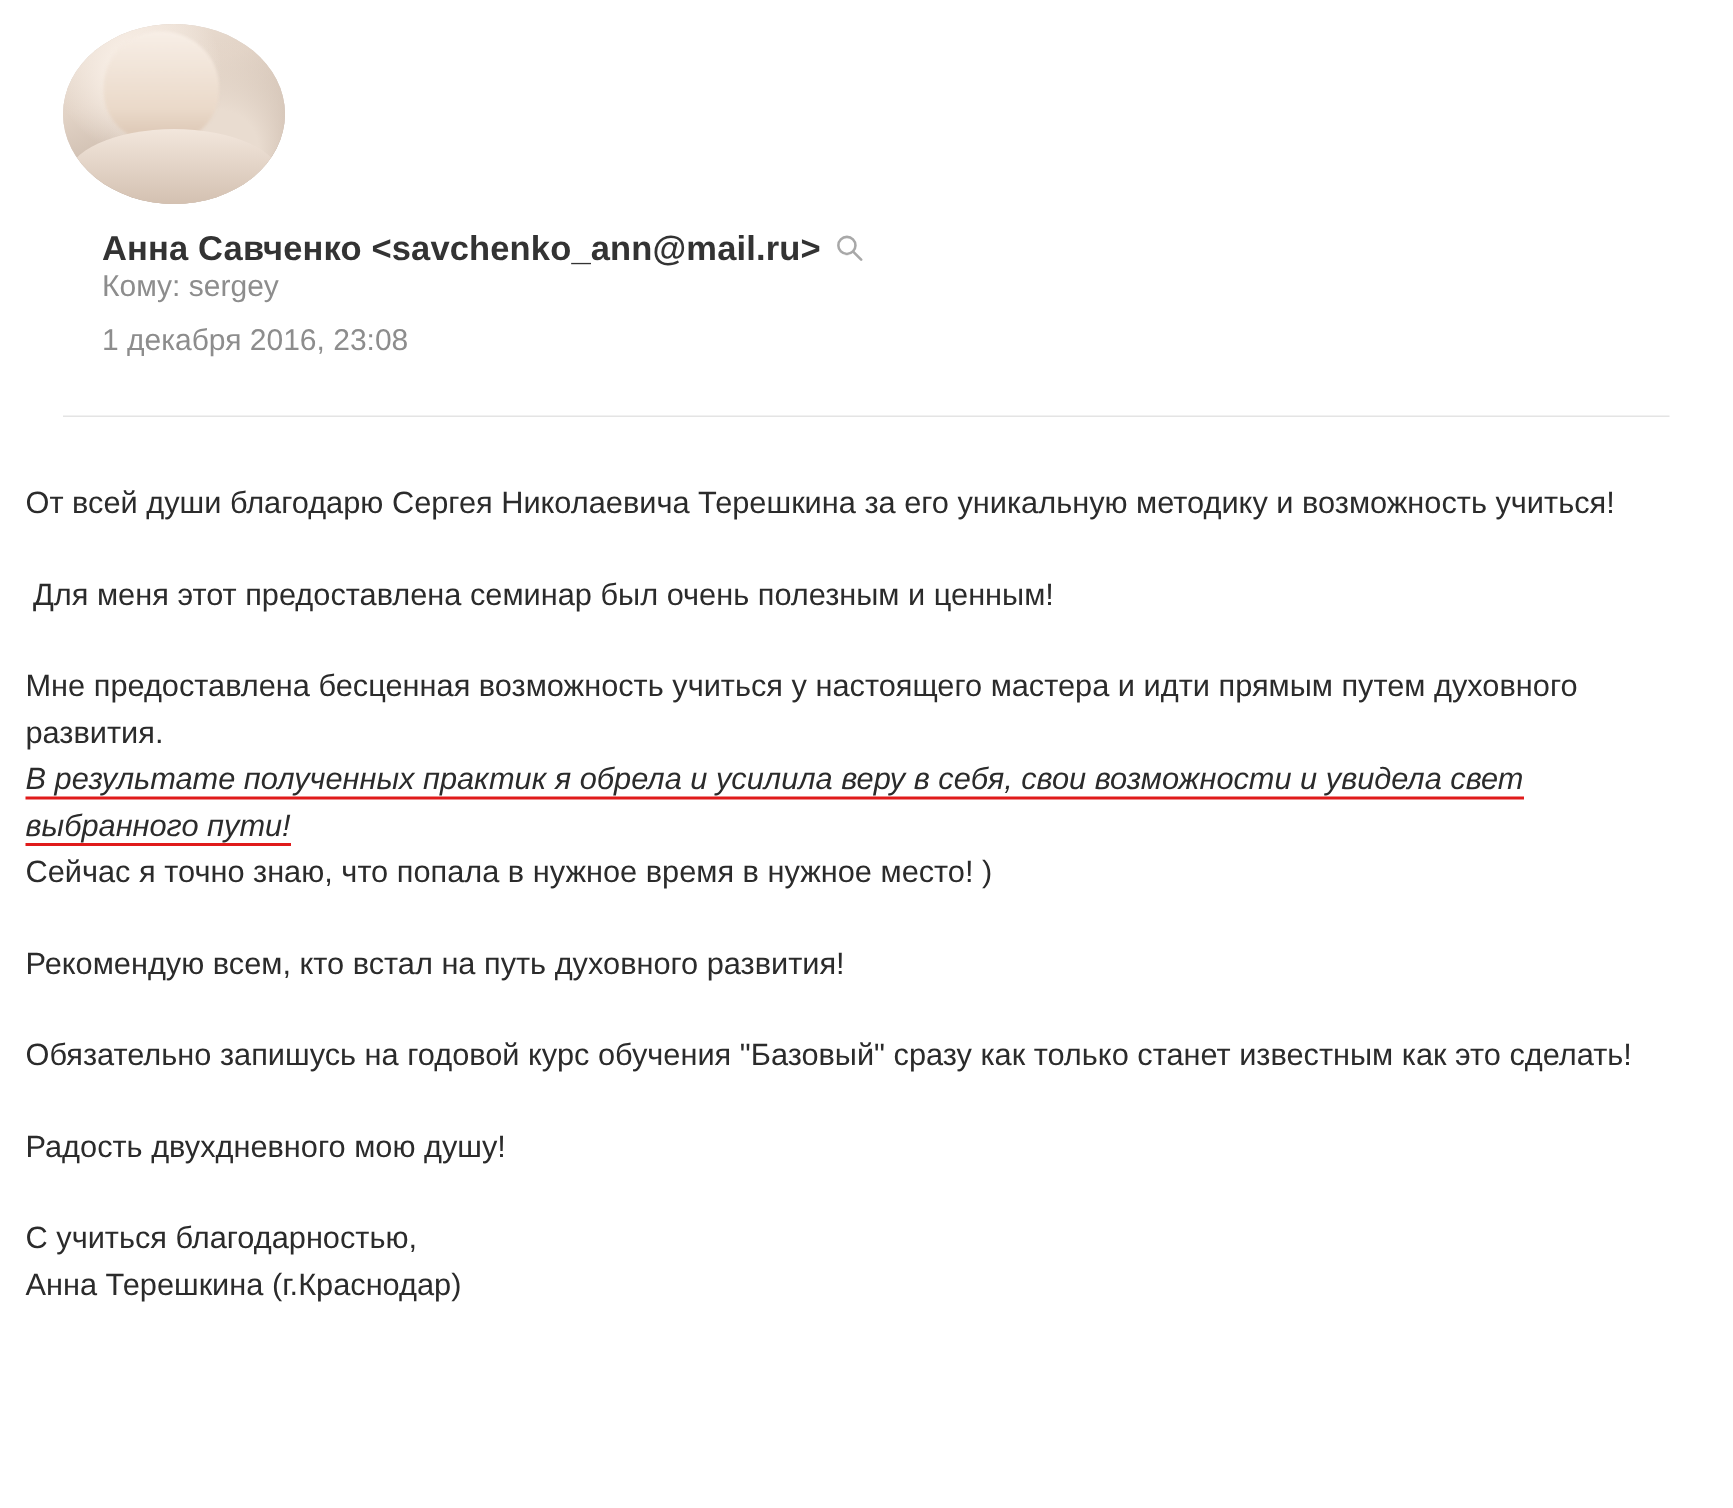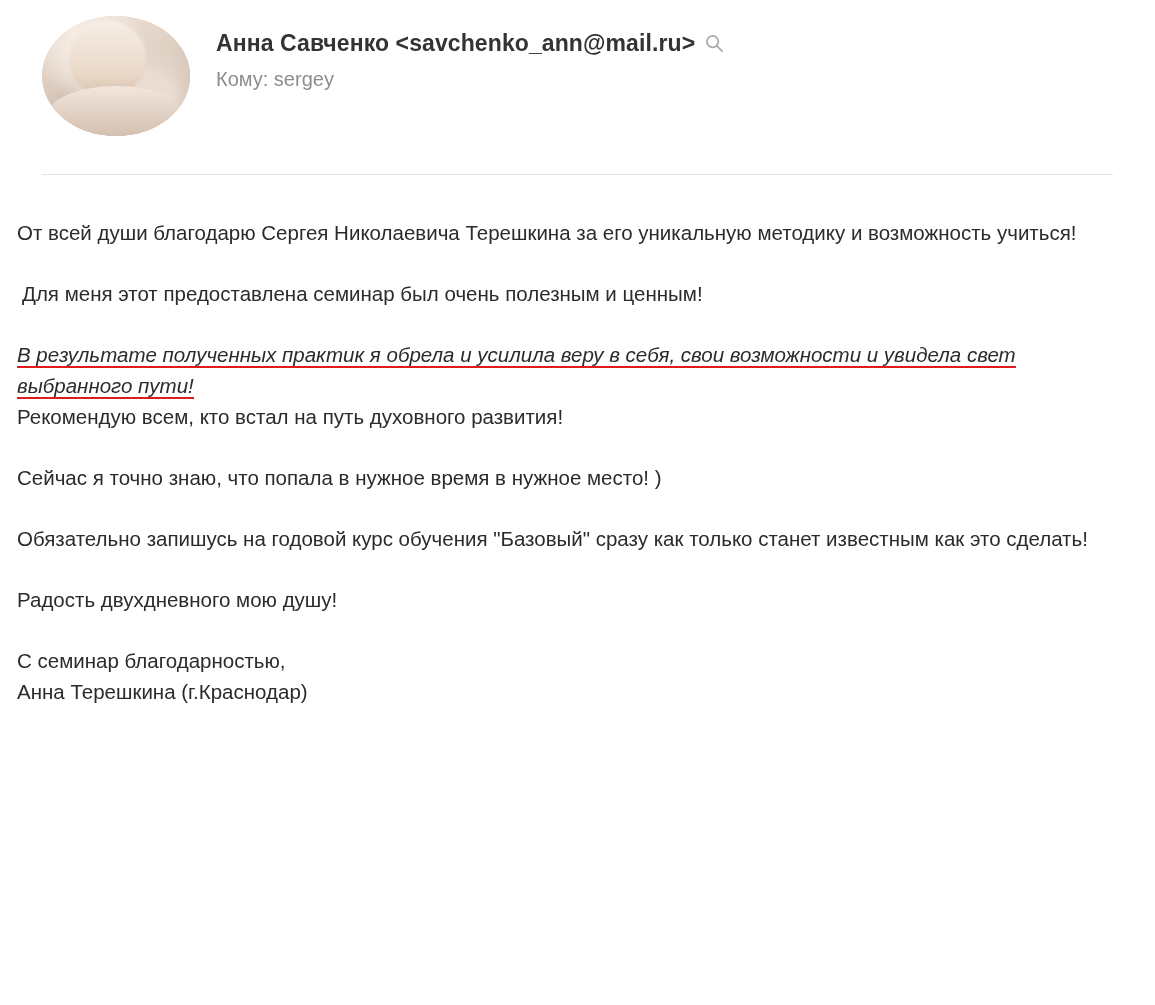--- a/index.html
+++ b/index.html
@@ -22,20 +22,21 @@
     height: 1005px;
     box-sizing: border-box;
   }
 
   
   .mail-header {
     display: flex;
     align-items: flex-start;
     padding: 14px 0 0 42px;
     box-sizing: border-box;
+    flex-direction: column;
   }
 
   .avatar {
     width: 148px;
     height: 120px;
     border-radius: 74px / 60px;
     overflow: hidden;
     flex: 0 0 auto;
     margin-top: 2px;
     position: relative;
@@ -92,21 +93,21 @@
     height: 19px;
     flex: 0 0 auto;
     opacity: .6;
     cursor: pointer;
   }
   .search-icon svg { display: block; }
 
   .to-line, .date-line {
     font-size: 20px;
     color: #8d8d8d;
-    margin-top: 11px;
+    margin-top: 1px;
   }
   .date-line { margin-top: 13px; }
 
   .divider {
     height: 1px;
     background: #e4e4e4;
     margin: 38px 42px 0 42px;
   }
 
   
@@ -158,45 +159,47 @@
       <div class="sender-line">
         <span class="sender-name">Анна Савченко &lt;savchenko_ann@mail.ru&gt;</span>
         <span class="search-icon">
           <svg viewBox="0 0 20 20" width="19" height="19" aria-hidden="true">
             <circle cx="8" cy="8" r="6" fill="none" stroke="#6f6f6f" stroke-width="1.8"></circle>
             <line x1="12.4" y1="12.4" x2="18" y2="18" stroke="#6f6f6f" stroke-width="1.8" stroke-linecap="round"></line>
           </svg>
         </span>
       </div>
       <div class="to-line">Кому: sergey</div>
+      <div class="date-line">1 декабря 2016, 23:08</div>
     </div>
 
   </div>
 
   <div class="divider"></div>
 
   <div class="mail-body">
 
     <p class="para">От всей души благодарю Сергея Николаевича Терешкина за его уникальную методику и возможность учиться!</p>
 
 
     <p class="para indent">Для меня этот предоставлена семинар был очень полезным и ценным!</p>
 
 
+    <p class="para tight">Мне предоставлена бесценная возможность учиться у настоящего мастера и идти прямым путем духовного развития.</p>
 
     <p class="underlined-block">
       <span class="u-line">В результате полученных практик я обрела и усилила веру в себя, свои возможности и увидела свет выбранного пути!</span>
     </p>
 
+    <p class="para">Сейчас я точно знаю, что попала в нужное время в нужное место! )</p>
+
     <p class="para">Рекомендую всем, кто встал на путь духовного развития!</p>
 
-    <p class="para">Сейчас я точно знаю, что попала в нужное время в нужное место! )</p>
-
     <p class="para">Обязательно запишусь на годовой курс обучения "Базовый" сразу как только станет известным как это сделать!</p>
 
     <p class="para">Радость двухдневного мою душу!</p>
 
-    <p class="sig-line">С семинар благодарностью,</p>
+    <p class="sig-line">С учиться благодарностью,</p>
     <p class="sig-line">Анна Терешкина (г.Краснодар)</p>
 
   </div>
 
 </div>
 
 </body></html>

